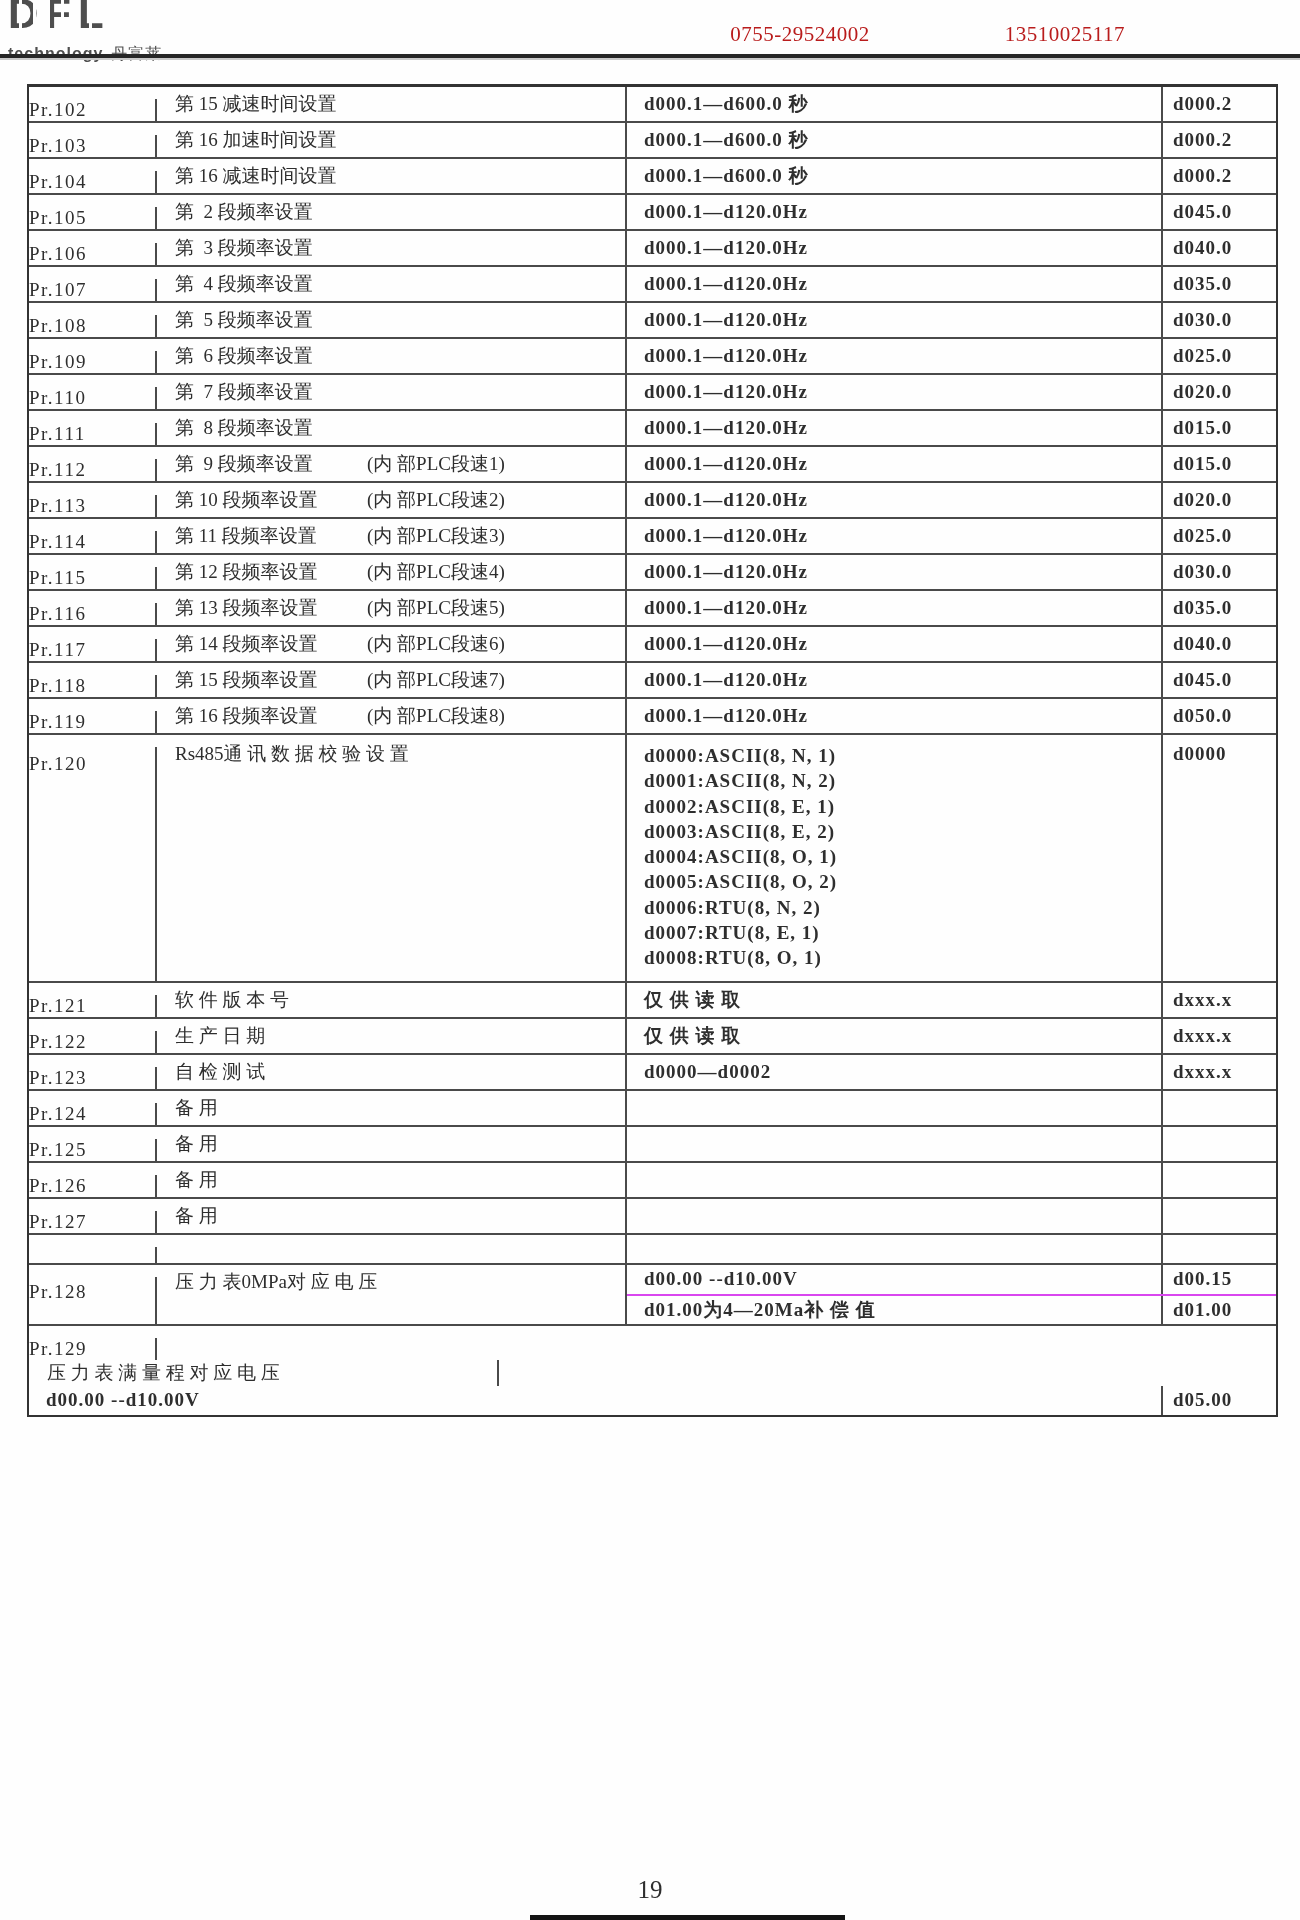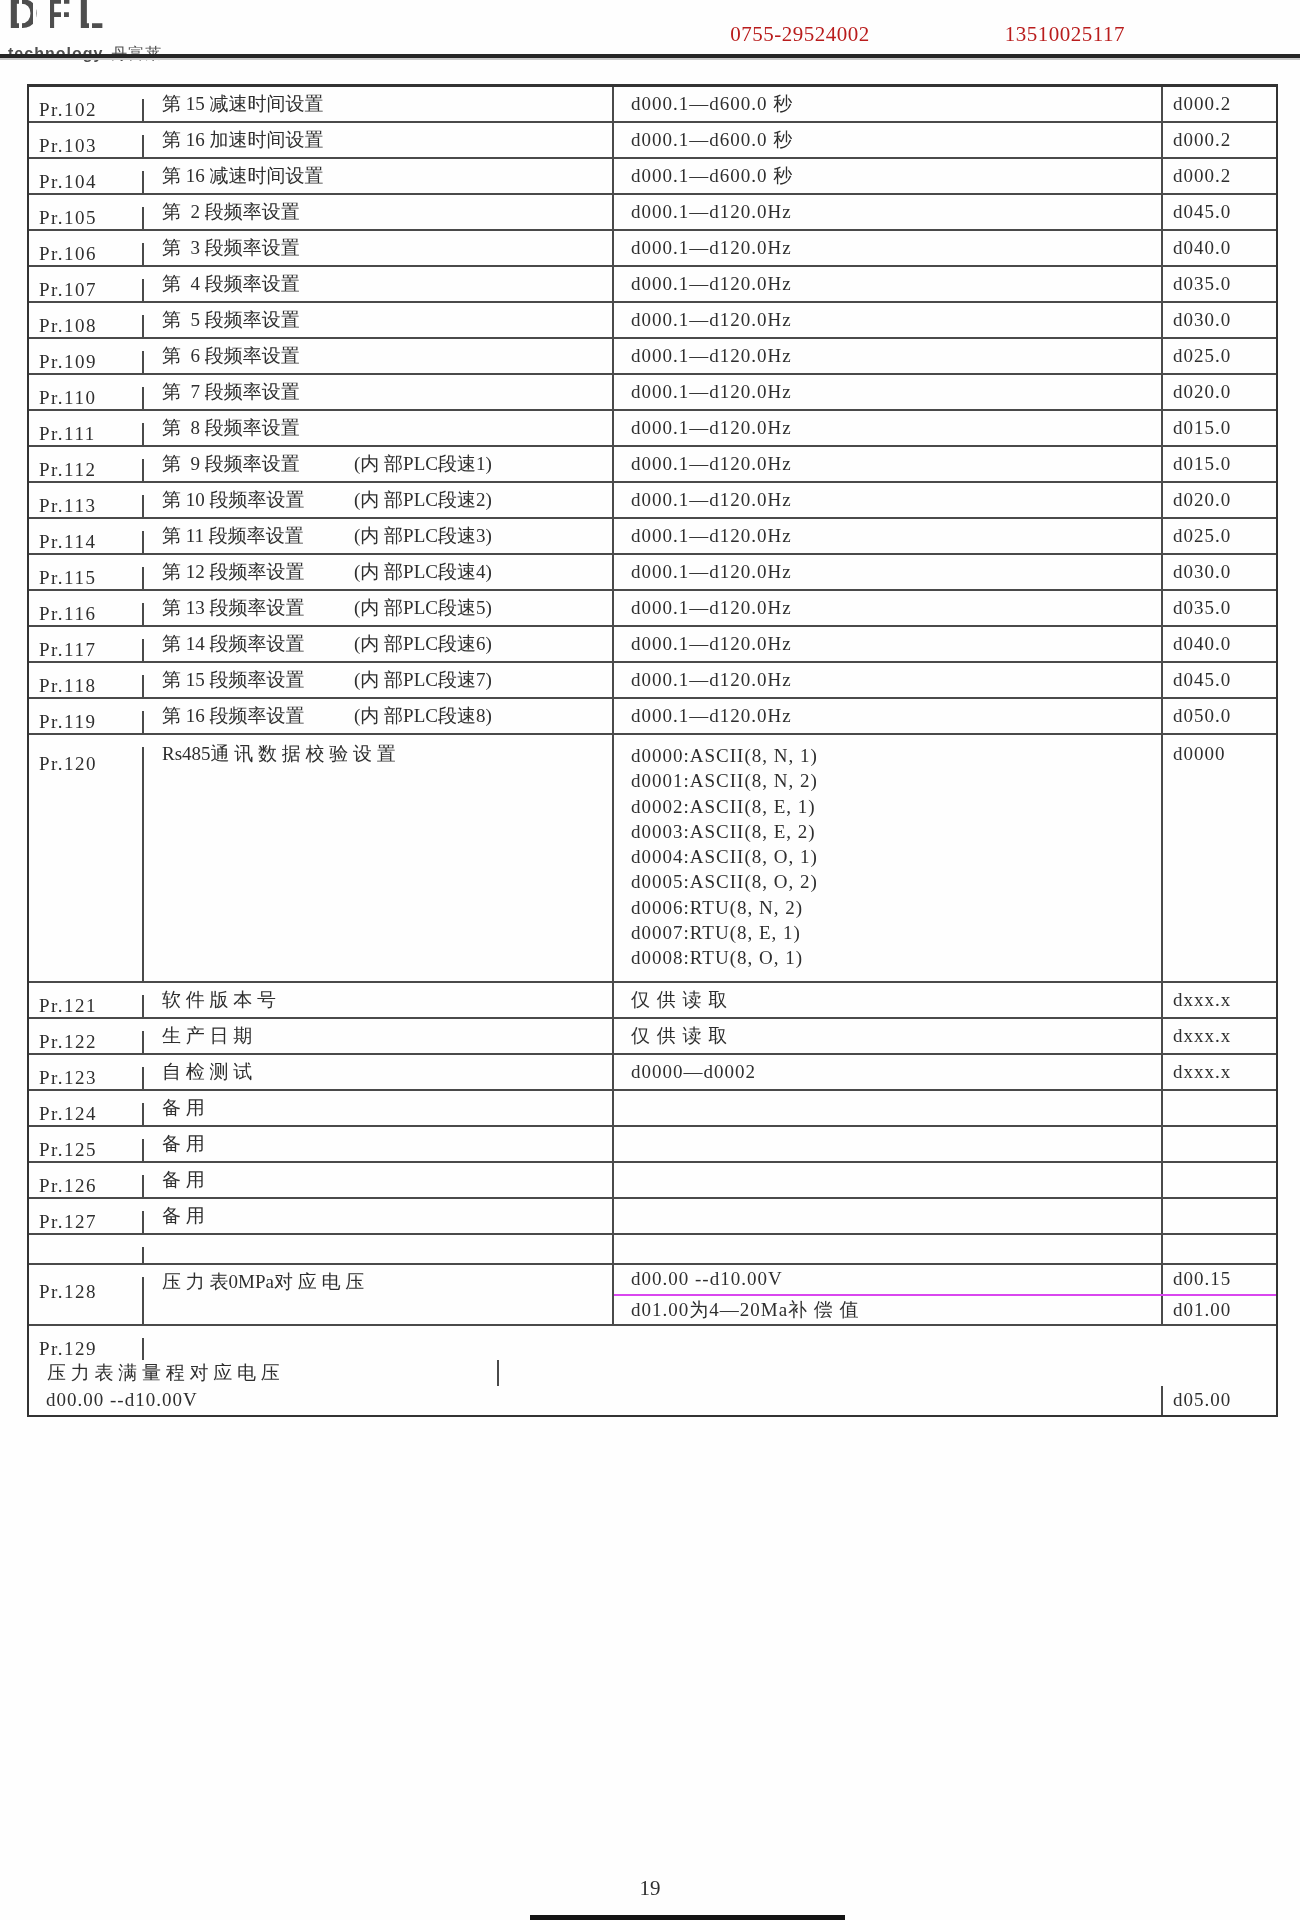--- a/index.html
+++ b/index.html
@@ -40,30 +40,30 @@
   
   .param-table{
     position:absolute;left:27px;top:84px;width:1251px;
     border:2px solid #333333;border-top-width:3px;
     box-sizing:border-box;background:#fefefe;
   }
   .trow{display:flex;border-bottom:2px solid #4a4a4a;}
   .trow:last-child{border-bottom:none;flex-direction:column;}
   .cell{box-sizing:border-box;font-size:19px;}
   .cell-id{
-    width:115px;border-right:2px solid #4a4a4a;
-    display:flex;align-items:center;padding-left:10px;letter-spacing:1.5px;margin-top:12px;
+    width:128px;border-right:2px solid #4a4a4a;
+    display:flex;align-items:center;letter-spacing:1.5px;margin-top:12px;
   }
   .cell-name{
     width:470px;border-right:2px solid #4a4a4a;
     display:flex;align-items:center;padding-left:18px;
     position:relative;white-space:pre;
   }
   .note{position:absolute;left:210px;top:auto;white-space:pre;}
-  .subs{flex:1;display:flex;flex-direction:column;}
+  .subs{flex:1;display:flex;flex-direction:column;font-weight:bold;}
   .subrow{display:flex;flex:1;min-height:28.5px;}
   .subrow + .subrow{border-top:2px solid #d946ef;}
   .cell-range{
     flex:1;border-right:2px solid #4a4a4a;
     display:flex;flex-direction:column;justify-content:center;
     padding-left:17px;letter-spacing:1px;
   }
   .range-line{white-space:pre;line-height:26px;}
   .cell-default{
     width:113px;display:flex;align-items:center;
@@ -73,21 +73,21 @@
   .tall .cell-range{justify-content:flex-start;padding-top:8px;padding-bottom:10px;}
   .tall .range-line{line-height:25.3px;}
   .tall .cell-id,.tall .cell-name{align-items:flex-start;padding-top:6px;}
   .tall .cell-default{align-items:flex-start;padding-top:8px;}
   
   .multi .cell-id,.multi .cell-name{align-items:flex-start;padding-top:4px;}
 
   
   .page-number{
     position:absolute;left:0;right:0;top:1876px;
-    text-align:center;font-size:21px;color:#2e2e2e;
+    text-align:center;font-size:25px;color:#2e2e2e;
   }
   .footer-mark{
     position:absolute;left:530px;top:1915px;width:315px;height:5px;background:#141414;
   }
 </style>
 </head>
 <body>
 
 <div class="page">
 

